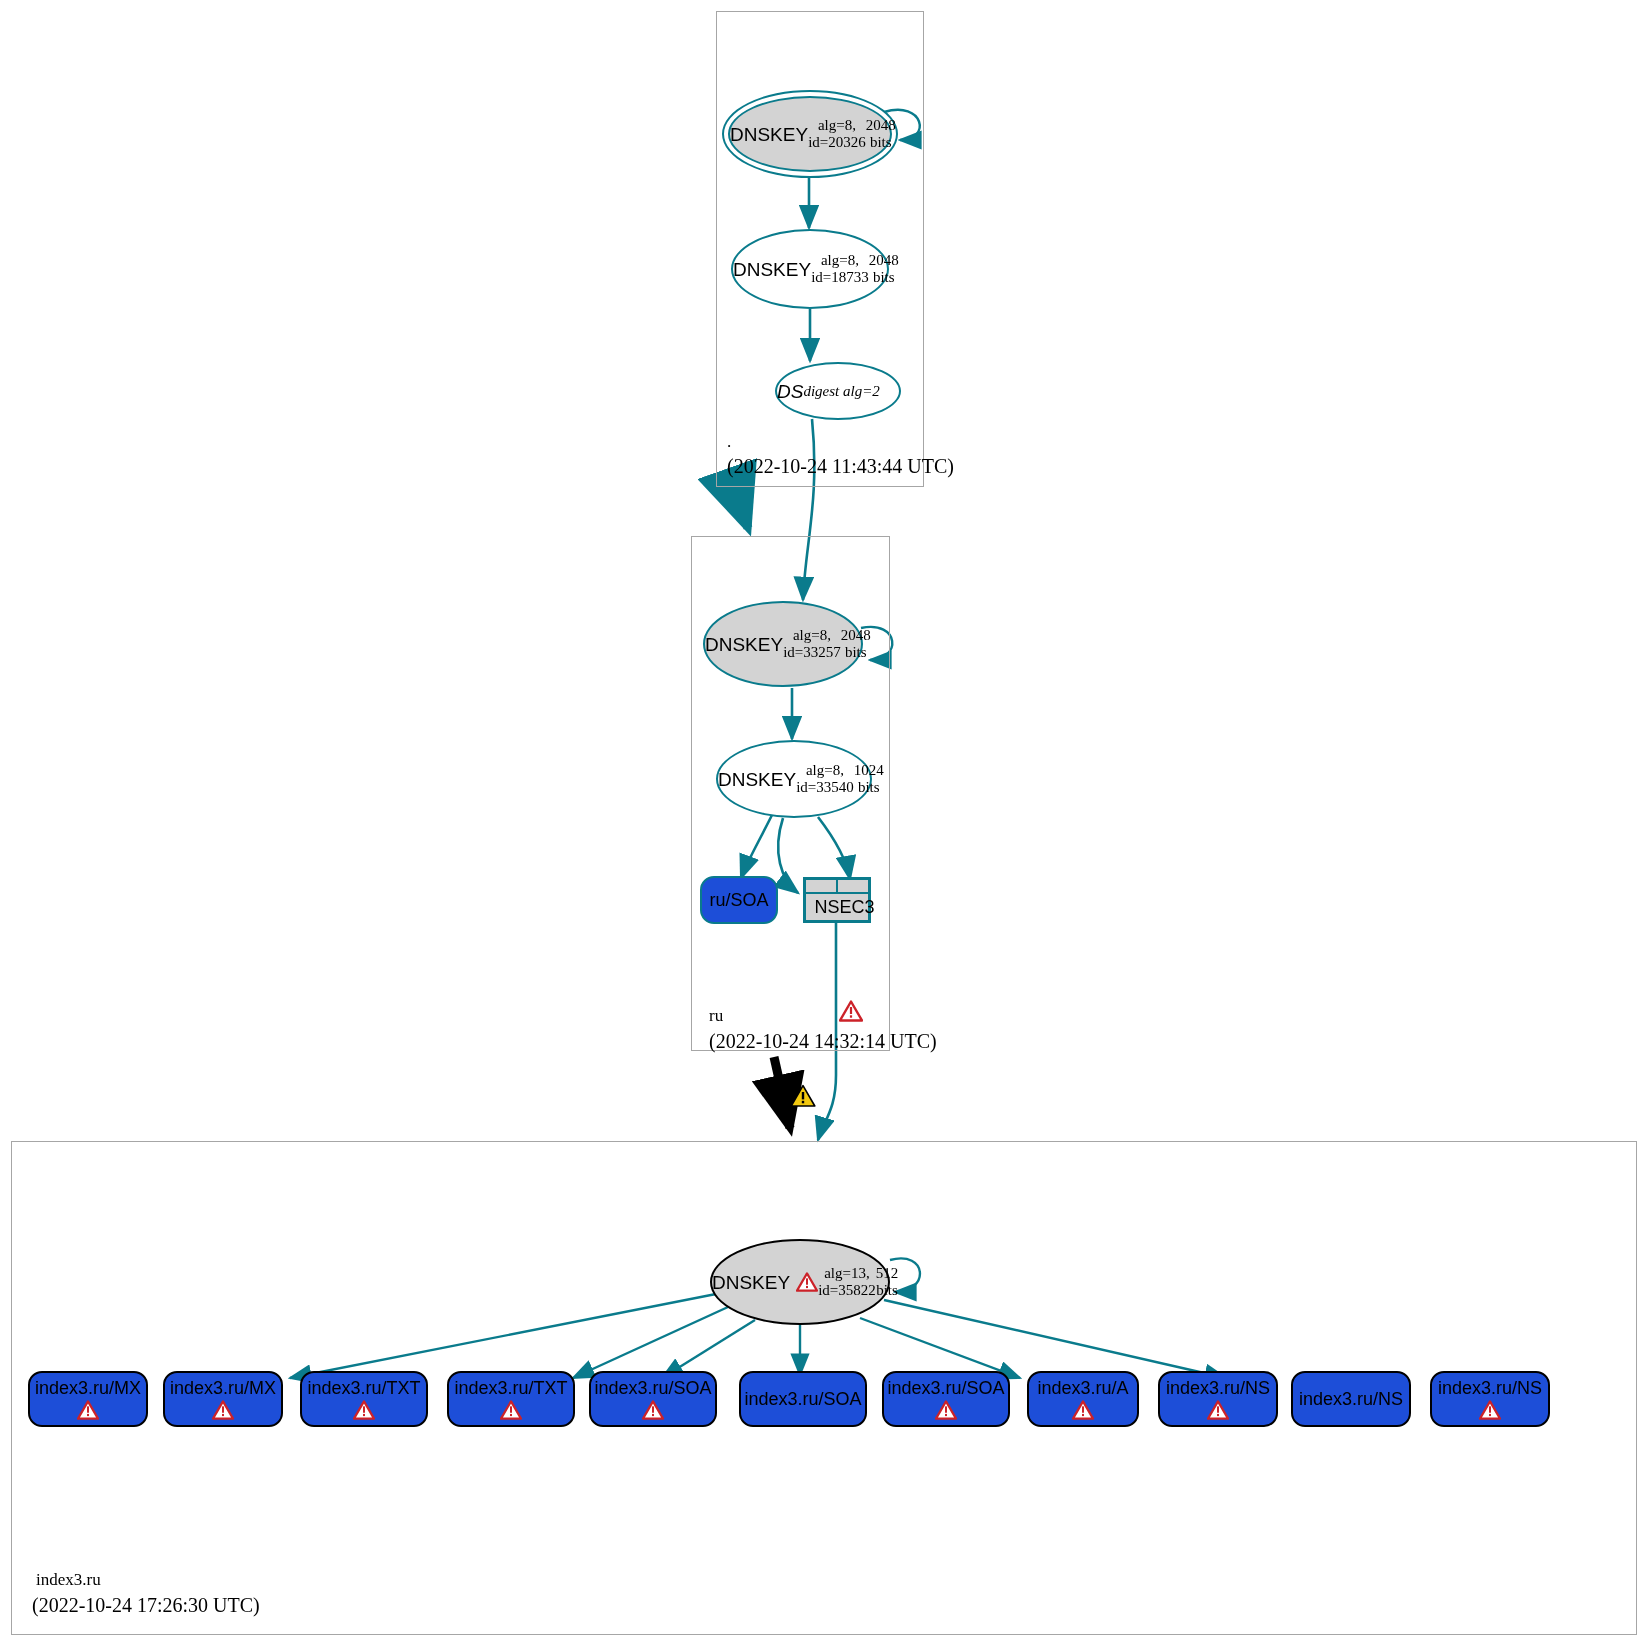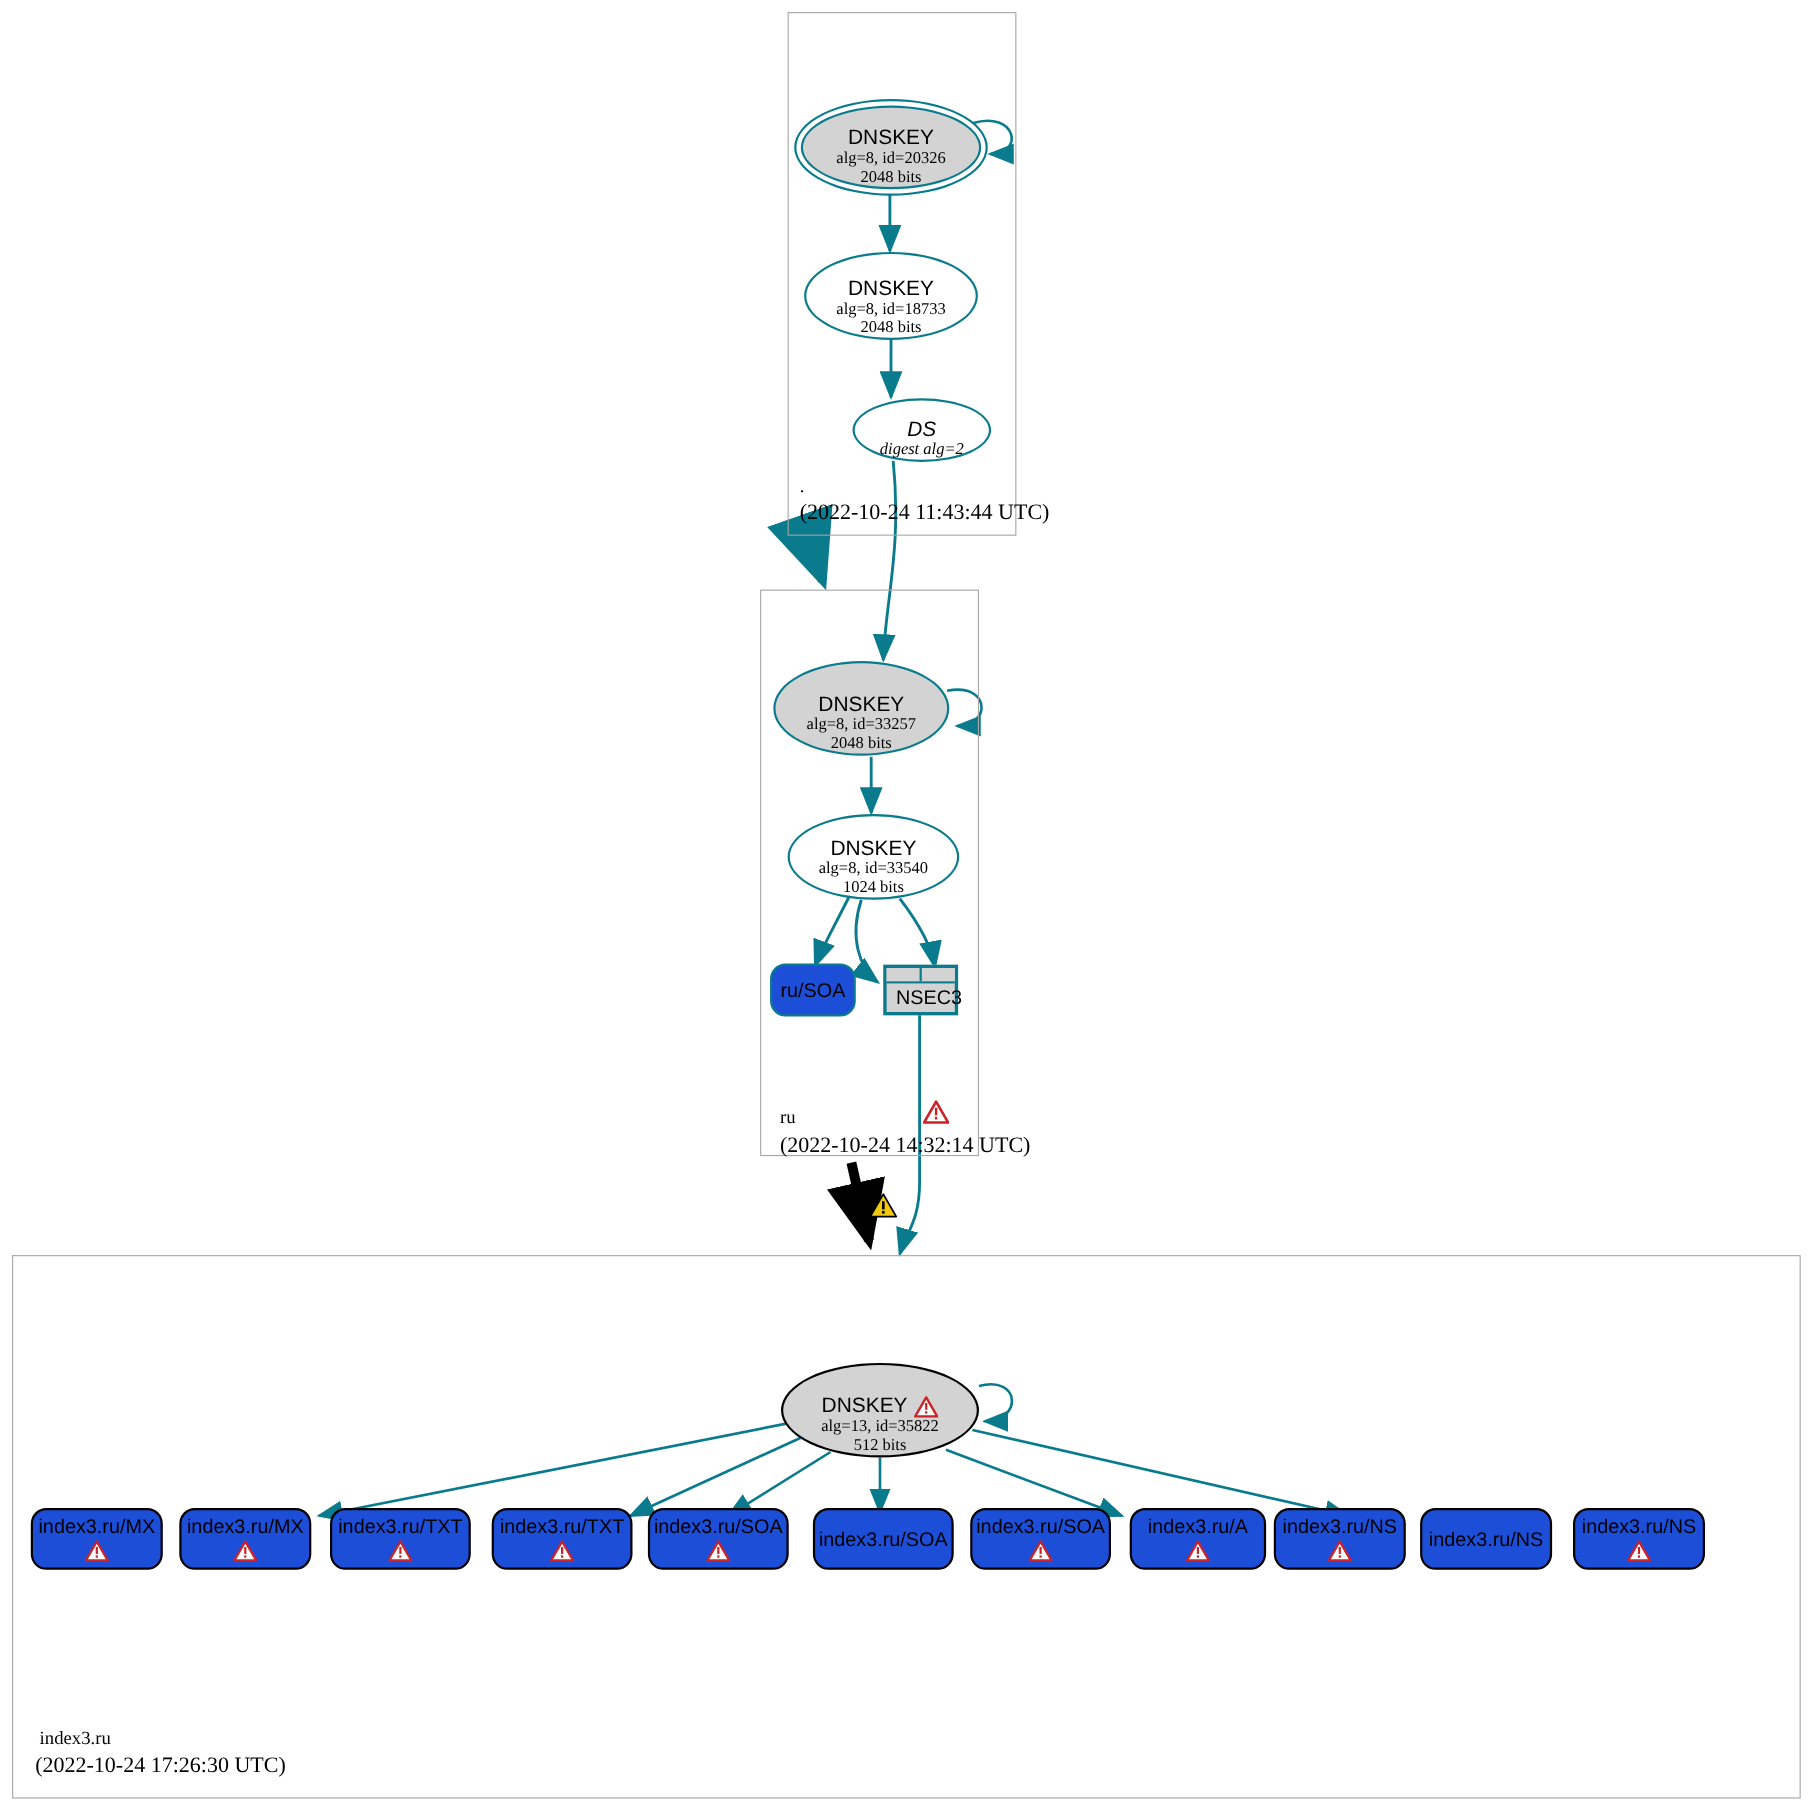--- a/index.html
+++ b/index.html
@@ -43,23 +43,23 @@
     color: #000000;
     white-space: nowrap;
   }
   .node {
     position: absolute;
     box-sizing: border-box;
   }
   .ellipse {
     border-radius: 50%;
     display: flex;
-    flex-direction: column;
+    flex-direction: row;
     align-items: center;
-    justify-content: flex-end;
+    justify-content: flex-start;
     text-align: center;
     background: #ffffff;
     border: 2px solid #0a7b8c;
   }
   .ellipse.shaded {
     background: #d3d3d3;
   }
   .ellipse.blackborder {
     border: 2px solid #000000;
   }
@@ -326,21 +326,21 @@
         <div class="rr-label">index3.ru/SOA</div>
       </div>
       <div class="node rrbox" style="left: 882px; top: 1371px; width: 128px; height: 56px;">
         <div class="rr-label">index3.ru/SOA</div>
         <span class="warn"><svg width="22" height="20" viewBox="0 0 24 22">
             <path d="M12 1.5 L23 20.5 L1 20.5 Z" fill="#ffffff" stroke="#cc2229" stroke-width="2.4" stroke-linejoin="round"></path>
             <rect x="10.9" y="7" width="2.2" height="7" fill="#cc2229"></rect>
             <rect x="10.9" y="15.3" width="2.2" height="2.4" fill="#cc2229"></rect>
           </svg></span>
       </div>
-      <div class="node rrbox" style="left: 1027px; top: 1371px; width: 124px; height: 56px;">
+      <div class="node rrbox" style="left: 1027px; top: 1371px; width: 112px; height: 56px;">
         <div class="rr-label">index3.ru/A</div>
         <span class="warn"><svg width="22" height="20" viewBox="0 0 24 22">
             <path d="M12 1.5 L23 20.5 L1 20.5 Z" fill="#ffffff" stroke="#cc2229" stroke-width="2.4" stroke-linejoin="round"></path>
             <rect x="10.9" y="7" width="2.2" height="7" fill="#cc2229"></rect>
             <rect x="10.9" y="15.3" width="2.2" height="2.4" fill="#cc2229"></rect>
           </svg></span>
       </div>
       <div class="node rrbox" style="left: 1158px; top: 1371px; width: 120px; height: 56px;">
         <div class="rr-label">index3.ru/NS</div>
         <span class="warn"><svg width="22" height="20" viewBox="0 0 24 22">

